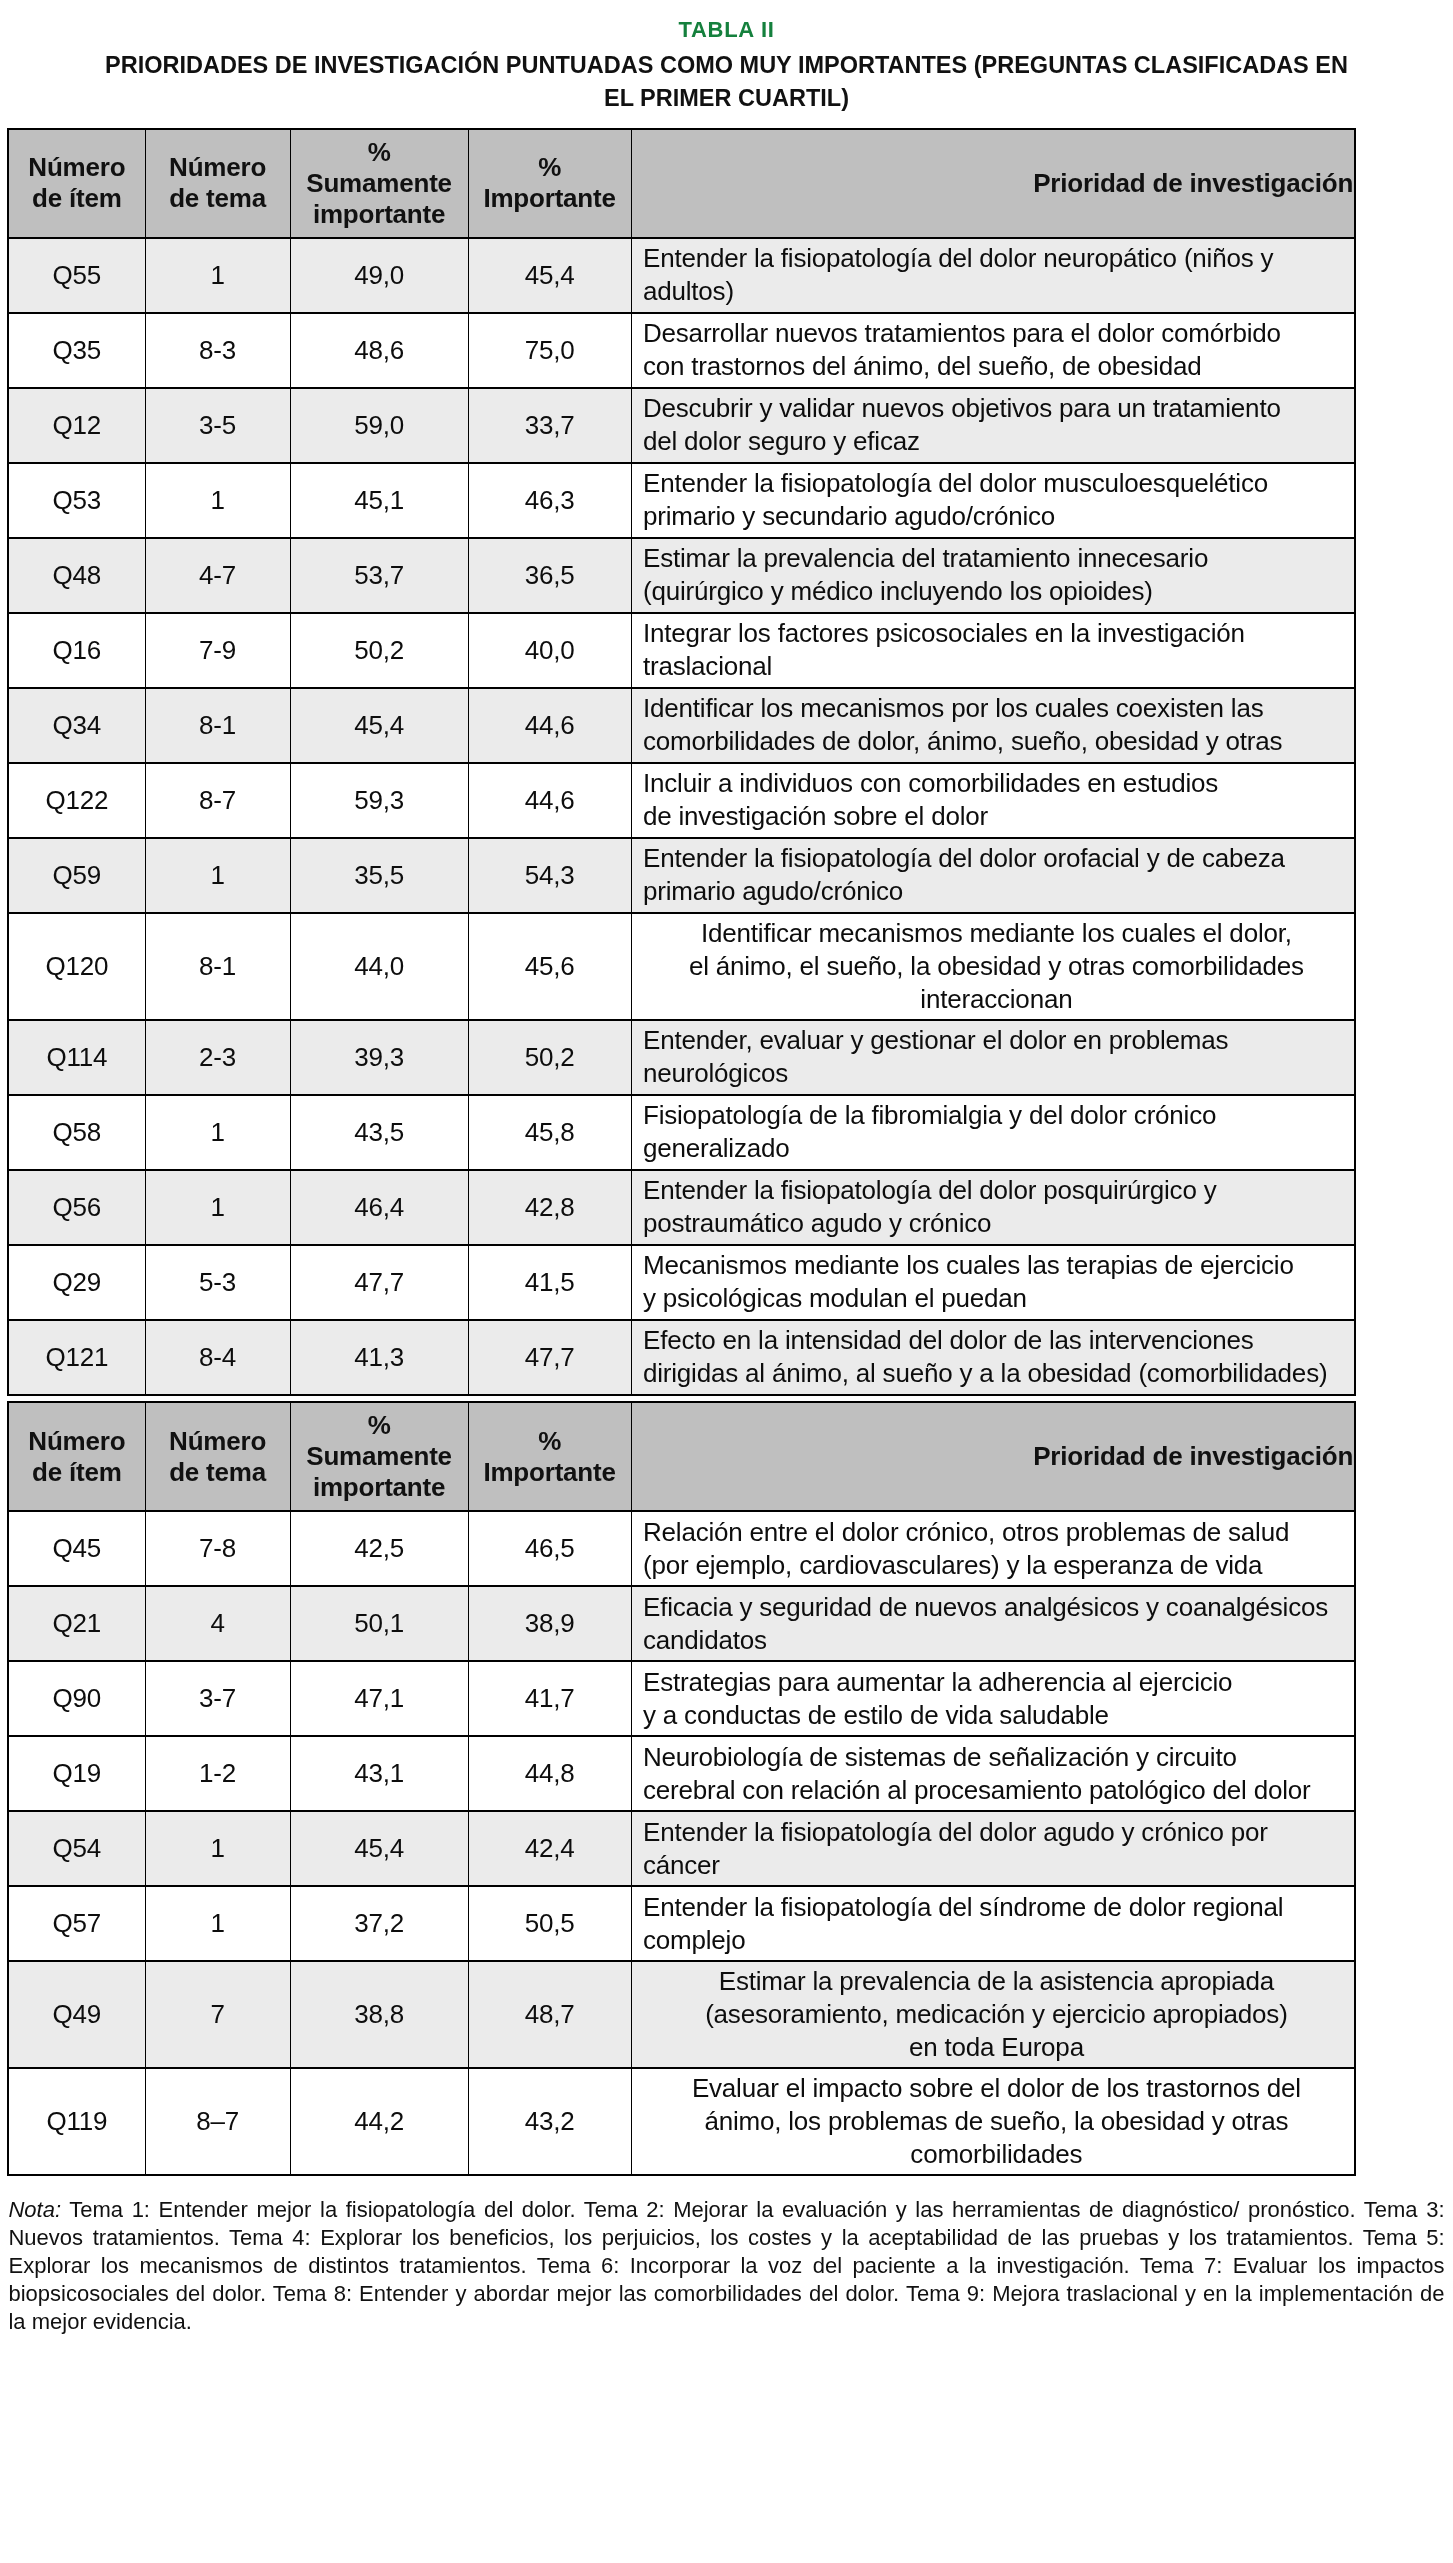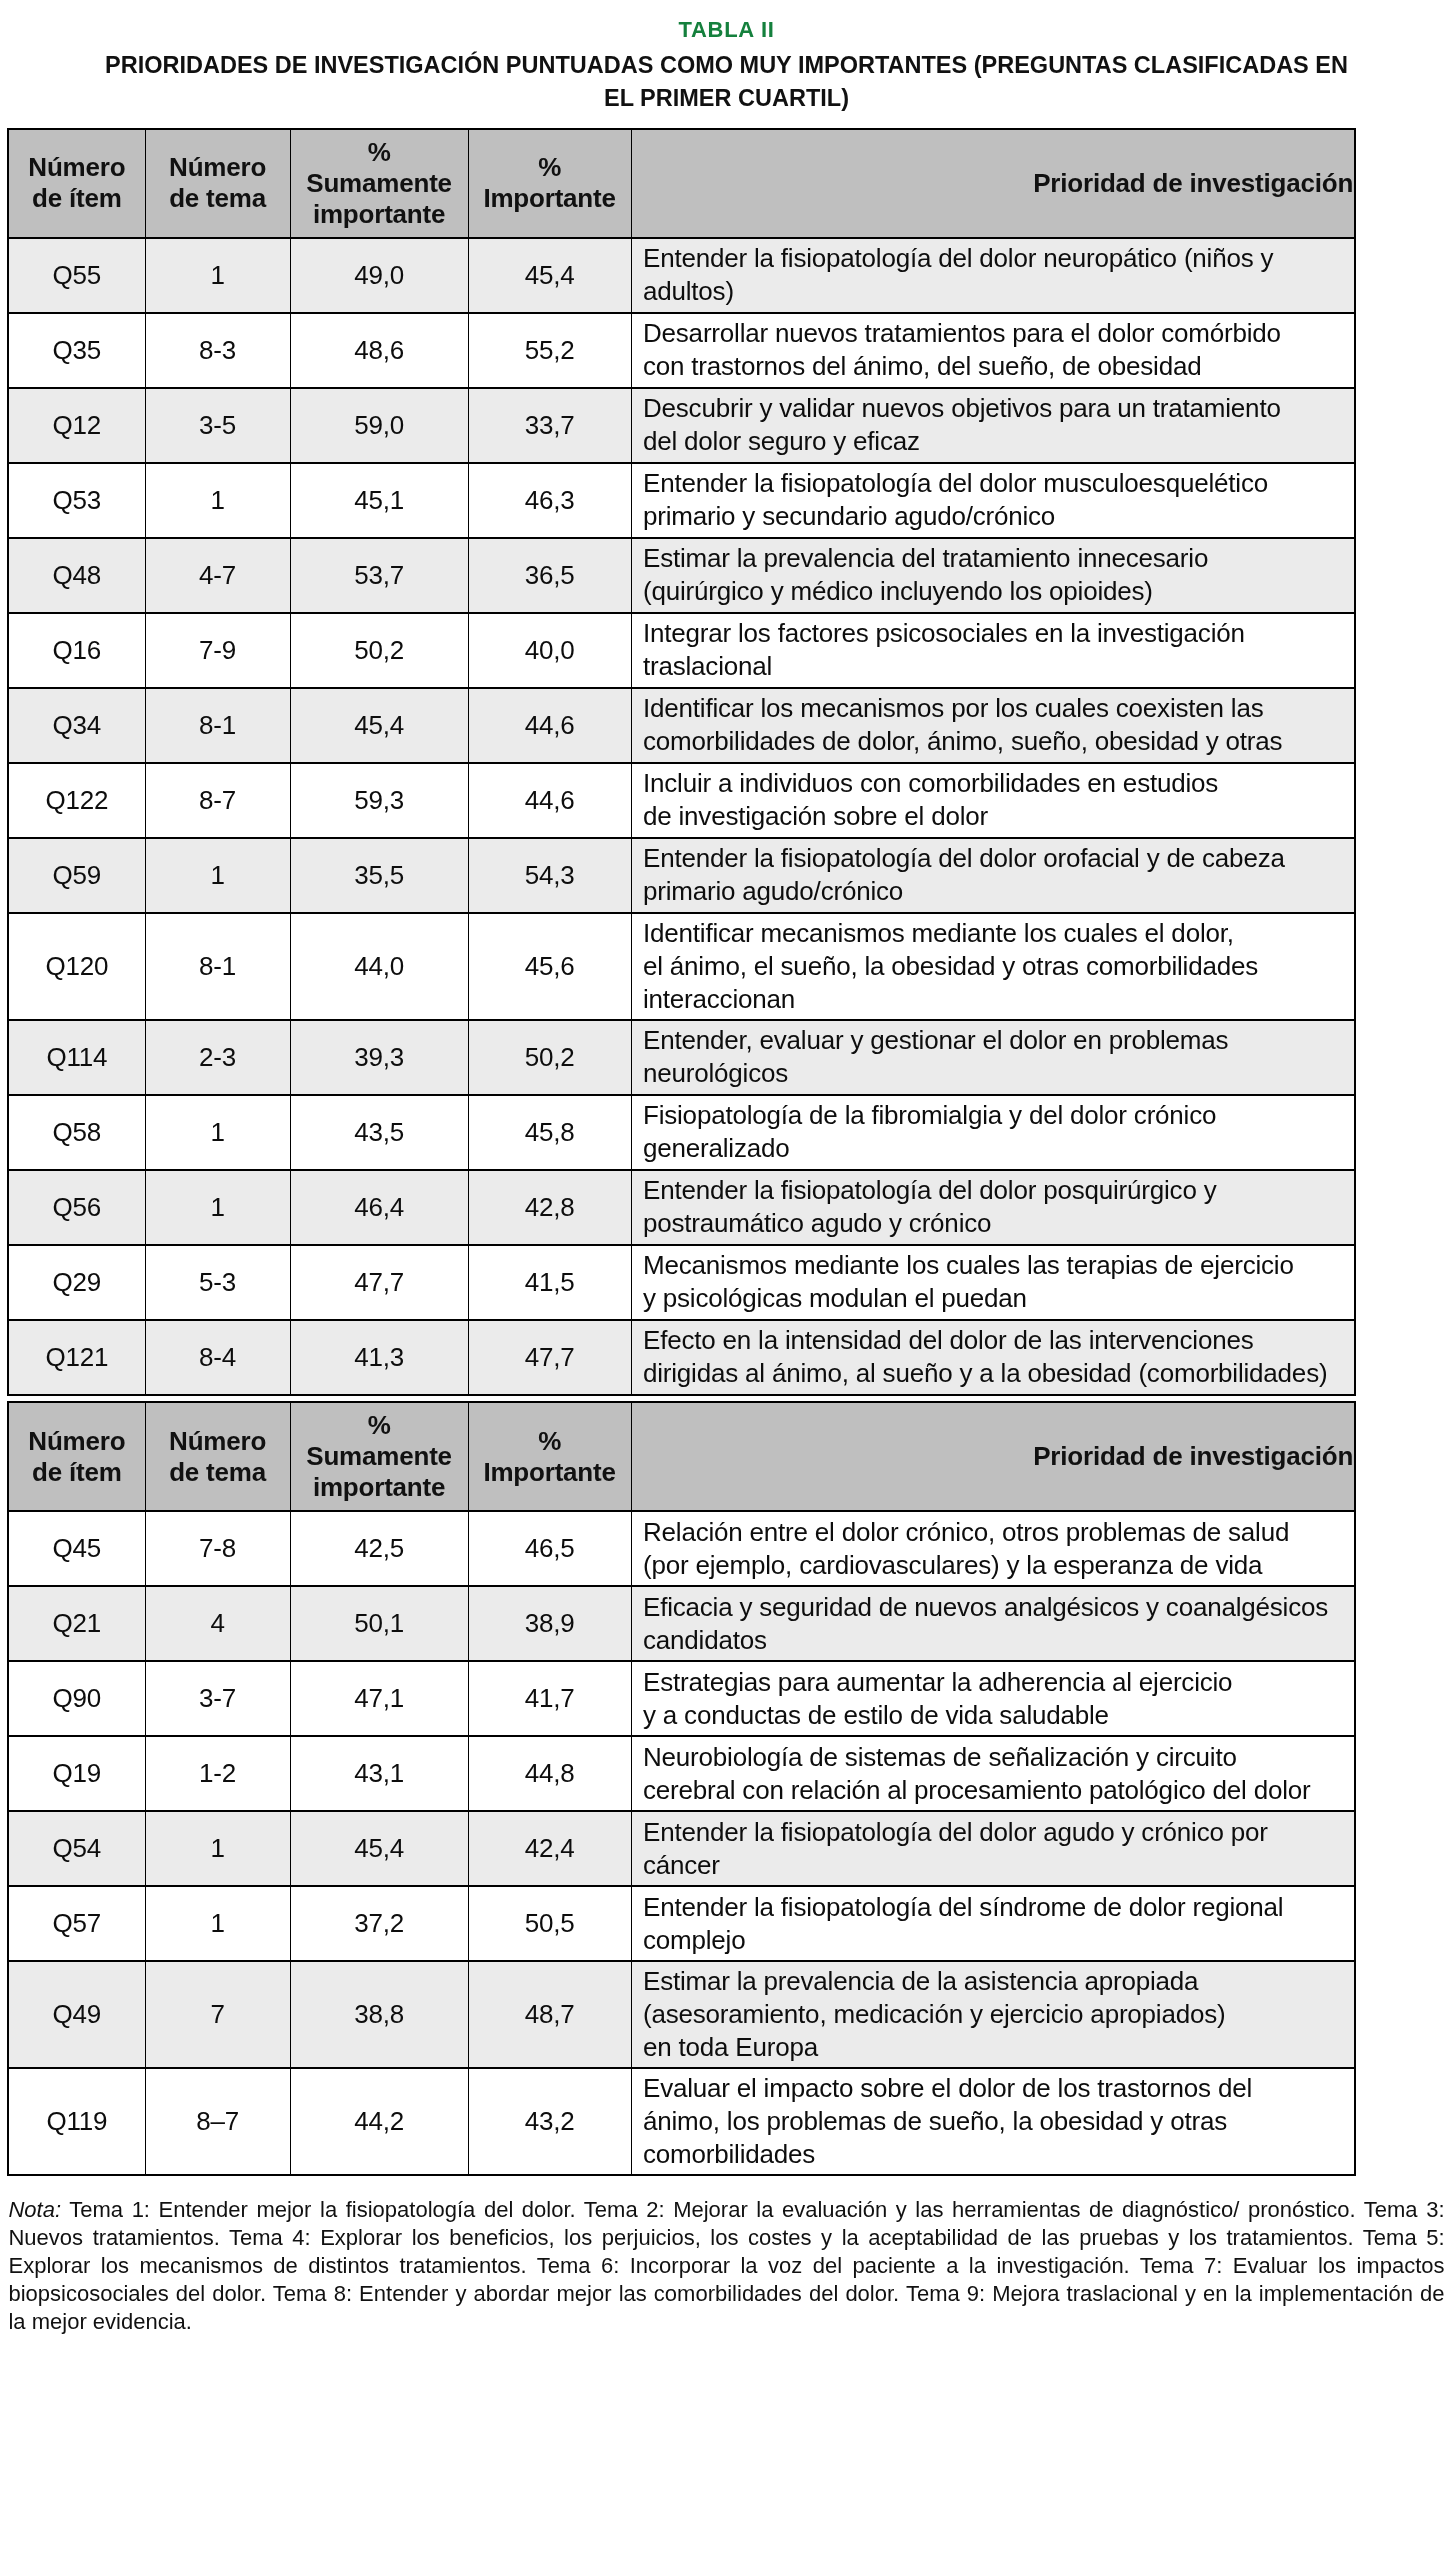--- a/index.html
+++ b/index.html
@@ -62,21 +62,21 @@
   }
   td.pr{
     text-align:left;
     padding-left:11.4px;
     padding-right:4.3px;
     white-space:pre-line;
     line-height:33px;
     font-size:26px;
   }
   tr.alt td{background:#ebebeb;}
-  tr.h3 td{height:103px;}
+  tr.h3 td{height:103px;text-align:center;}
   .nota{
     margin:20px 1.4px 0 1.4px;
     font-size:22px;
     line-height:28px;
     text-align:justify;
     color:#111;
   }
   .nota-label{font-style:italic;}
 </style>
 </head>
@@ -114,21 +114,21 @@
       <td>1</td>
       <td>49,0</td>
       <td>45,4</td>
       <td class="pr">Entender la fisiopatología del dolor neuropático (niños y
 adultos)</td>
     </tr>
     <tr>
       <td>Q35</td>
       <td>8-3</td>
       <td>48,6</td>
-      <td>55,2</td>
+      <td>75,0</td>
       <td class="pr">Desarrollar nuevos tratamientos para el dolor comórbido
 con trastornos del ánimo, del sueño, de obesidad</td>
     </tr>
     <tr class="alt">
       <td>Q12</td>
       <td>3-5</td>
       <td>59,0</td>
       <td>33,7</td>
       <td class="pr">Descubrir y validar nuevos objetivos para un tratamiento
 del dolor seguro y eficaz</td>

